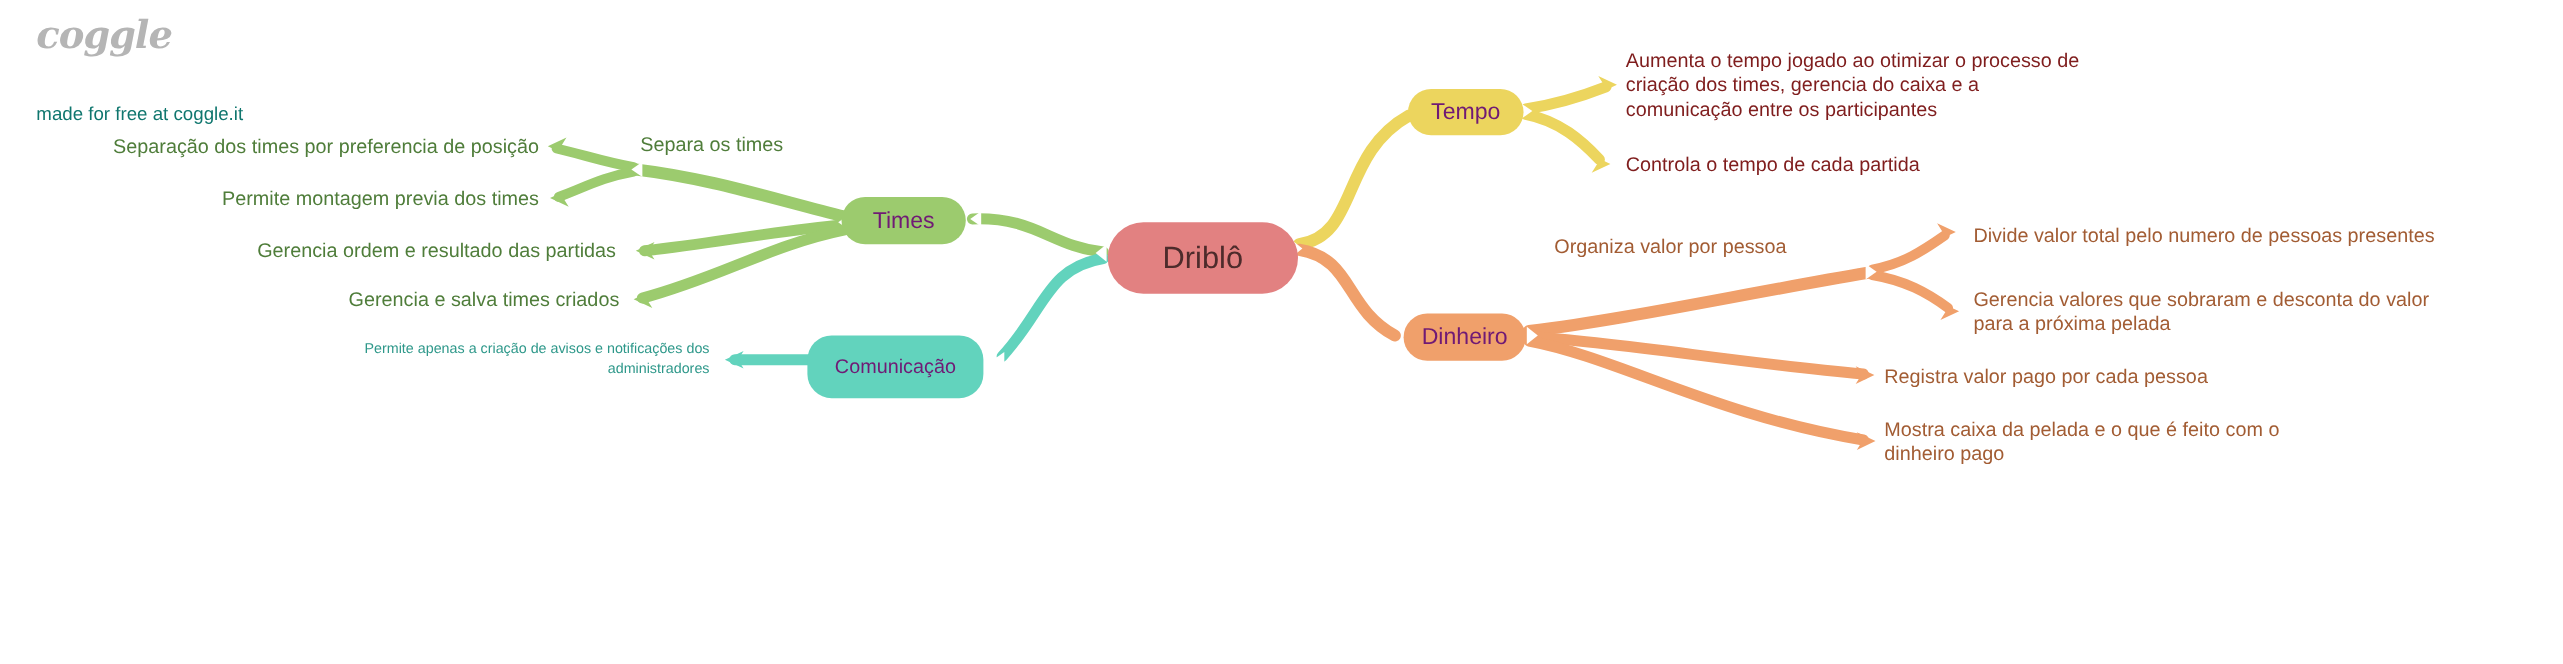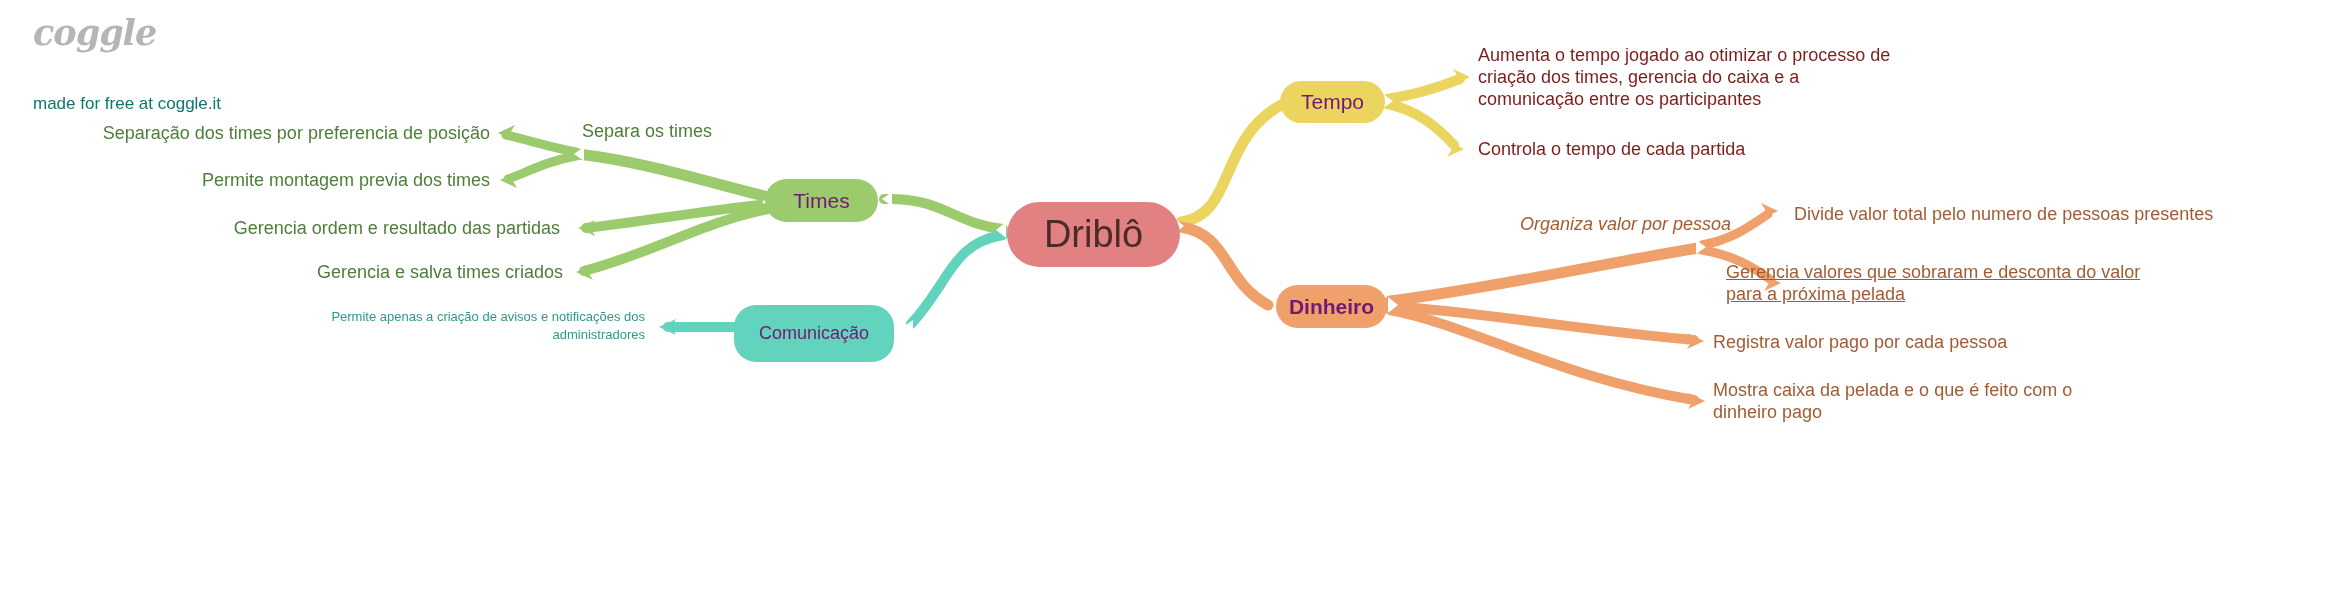--- a/index.html
+++ b/index.html
@@ -10,27 +10,27 @@
   .lbl{position:absolute;font-size:18px;line-height:22px;white-space:pre-line;cursor:text;}
   .green{color:#4f7d3a;}
   .olive{color:#7f1d1d;}
   .brown{color:#a25c33;}
   .tealtxt{color:#2e988a;font-size:13px;line-height:18px;}
   .ralign{text-align:right;}
 
   .node{position:absolute;display:flex;align-items:center;justify-content:center;
         color:#701a75;cursor:pointer;}
   .node-root{left:1007px;top:202px;width:173px;height:65px;border-radius:33px;
-             background:#e28181;color:#4d2b2b;font-size:38px;}
+             background:#e28181;color:#4d2b2b;font-size:28px;}
   .node-times{left:765px;top:179px;width:113px;height:43px;border-radius:22px;
               background:#9ccb6e;font-size:21px;}
   .node-tempo{left:1280px;top:81px;width:105px;height:42px;border-radius:21px;
               background:#ecd55e;font-size:21px;}
   .node-dinheiro{left:1276px;top:285px;width:111px;height:43px;border-radius:22px;
-                 background:#f0a06b;font-size:21px;font-weight:bold;}
+                 background:#f0a06b;font-size:21px;}
   .node-comunicacao{left:734px;top:305px;width:160px;height:57px;border-radius:22px;
                     background:#62d3bd;font-size:18px;}
 
   .logo{position:absolute;left:33px;top:12px;font-family:"DejaVu Serif",serif;
         font-style:italic;font-weight:bold;font-size:35px;color:#b5b5b5;letter-spacing:-1px;}
   .tagline{position:absolute;left:33px;top:58px;font-size:17px;color:#0f766e;margin-top:36px;}
 </style>
 </head>
 <body>
 
@@ -102,23 +102,23 @@
   <div class="lbl green ralign" style="right:1840px;top:169px;">Permite montagem previa dos times</div>
   <div class="lbl green ralign" style="right:1770px;top:217px;">Gerencia ordem e resultado das partidas</div>
   <div class="lbl green ralign" style="right:1767px;top:261px;">Gerencia e salva times criados</div>
   <div class="lbl green" style="left:582px;top:120px;">Separa os times</div>
 
   <div class="lbl olive" style="left:1478px;top:44px;">Aumenta o tempo jogado ao otimizar o processo de
 criação dos times, gerencia do caixa e a
 comunicação entre os participantes</div>
   <div class="lbl olive" style="left:1478px;top:138px;">Controla o tempo de cada partida</div>
 
-  <div class="lbl brown" style="left:1520px;top:213px;font-style:italic;">Organiza valor por pessoa</div>
+  <div class="lbl brown" style="left:1413px;top:213px;">Organiza valor por pessoa</div>
   <div class="lbl brown" style="left:1794px;top:203px;">Divide valor total pelo numero de pessoas presentes</div>
-  <div class="lbl brown" style="left:1726px;top:261px;text-decoration:underline;">Gerencia valores que sobraram e desconta do valor
+  <div class="lbl brown" style="left:1794px;top:261px;">Gerencia valores que sobraram e desconta do valor
 para a próxima pelada</div>
   <div class="lbl brown" style="left:1713px;top:331px;">Registra valor pago por cada pessoa</div>
   <div class="lbl brown" style="left:1713px;top:379px;">Mostra caixa da pelada e o que é feito com o
 dinheiro pago</div>
 
   <div class="lbl tealtxt ralign" style="right:1685px;top:308px;width:460px;">Permite apenas a criação de avisos e notificações dos
 administradores</div>
 
 </div>
 

